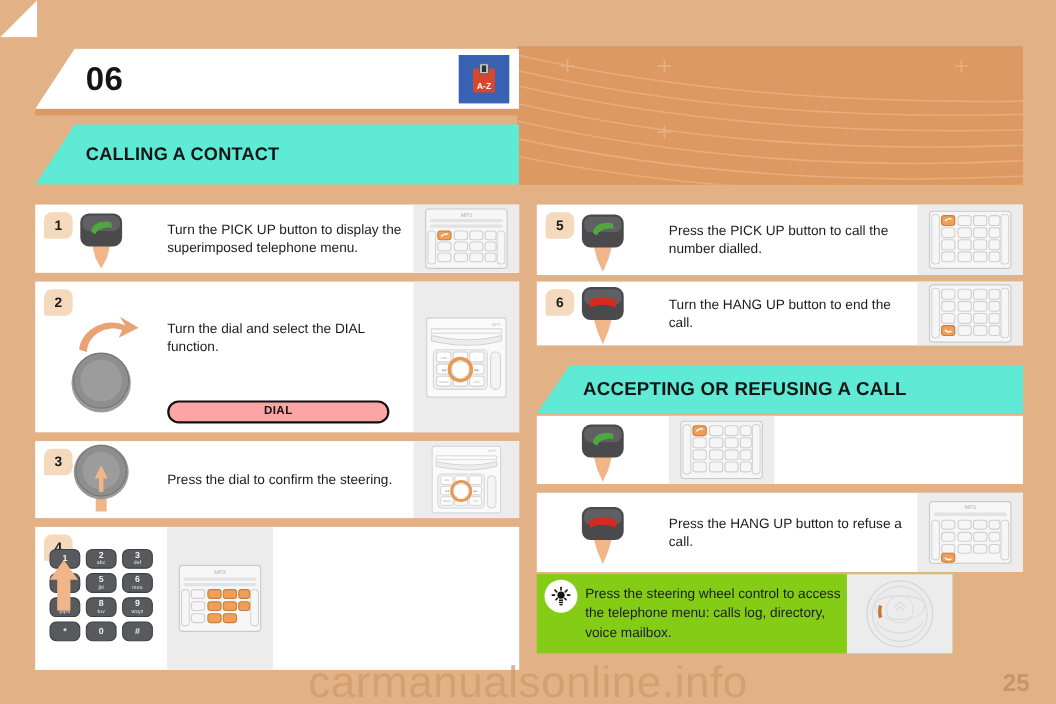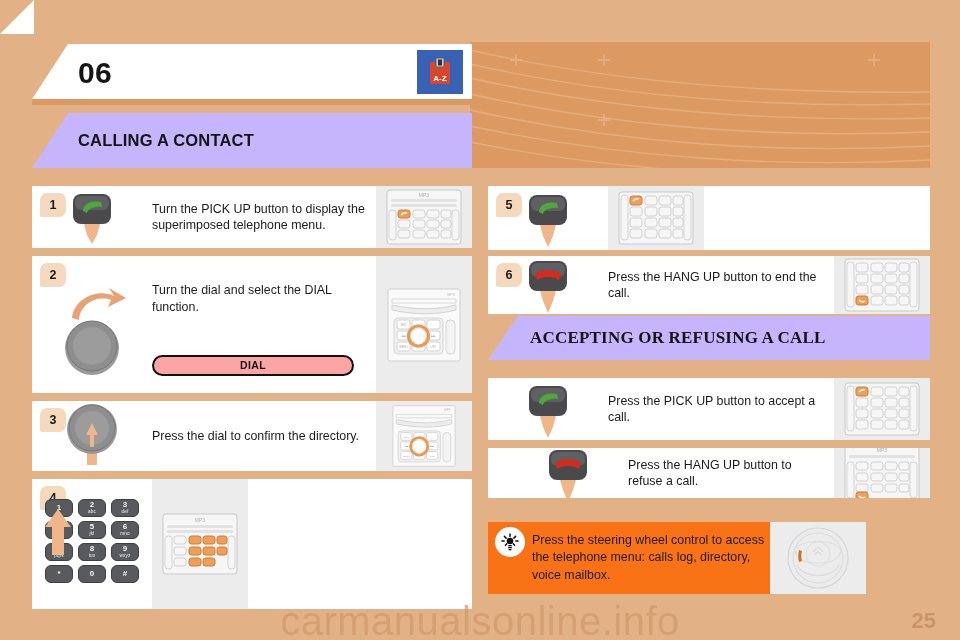--- a/index.html
+++ b/index.html
@@ -48,31 +48,31 @@
     display: flex; align-items: center; justify-content: center;
   }
 
   .title-rule {
     position: absolute; left: 32px; top: 99px; width: 440px; height: 6px;
     background: #dc9a62;
   }
 
   
   .sect {
-    position: absolute; background: #c4b5fd;
+    position: absolute; background: #5eead4;
     clip-path: polygon(36px 0, 100% 0, 100% 100%, 0 100%);
     display: flex; align-items: center;
   }
   .sect-label {
     font-size: 16.5px; font-weight: bold; color: #151515;
     margin-left: 46px; letter-spacing: .2px;
   }
   #sect-calling { left: 32px; top: 113px; width: 440px; height: 55px; }
-  #sect-accept  { left: 488px; top: 316px; width: 442px; height: 44px;
-                  clip-path: polygon(30px 0, 100% 0, 100% 100%, 0 100%); font-family: Liberation Serif, serif; }
+  #sect-accept  { left: 488px; top: 332px; width: 442px; height: 44px;
+                  clip-path: polygon(30px 0, 100% 0, 100% 100%, 0 100%); }
   #sect-accept .sect-label { margin-left: 42px; font-size: 17px; }
 
   
   .card {
     position: absolute;
     background: #ffffff;
     display: flex;
     overflow: hidden;
   }
   .card .badge {
@@ -102,29 +102,29 @@
 
   
   #card1 { left: 32px; top: 186px; width: 440px; height: 62px; }
   #card2 { left: 32px; top: 256px; width: 440px; height: 137px; }
   #card3 { left: 32px; top: 401px; width: 440px; height: 70px; }
   #card4 { left: 32px; top: 479px; width: 440px; height: 130px; }
   
   #card5 { left: 488px; top: 186px; width: 442px; height: 64px; }
   #card6 { left: 488px; top: 256px; width: 442px; height: 58px; }
   #card7 { left: 488px; top: 378px; width: 442px; height: 62px; }
-  #card8 { left: 488px; top: 448px; width: 442px; height: 50px; padding-left: 20px; }
+  #card8 { left: 488px; top: 448px; width: 442px; height: 72px; }
 
   #card2 .caption, #card4 .caption { align-items: flex-start; padding-top: 26px; }
   #card2 .visual, #card4 .visual { align-items: flex-start; padding-top: 24px; }
 
   
   #tip {
     position: absolute; left: 488px; top: 522px; width: 378px; height: 72px;
-    background: #f97316;
+    background: #84cc16;
     display: flex;
   }
   #tip .bulb-wrap {
     width: 44px; flex: 0 0 44px;
     display: flex; align-items: flex-start; justify-content: center; padding-top: 5px;
   }
   #tip .bulb {
     width: 30px; height: 30px; border-radius: 50%;
     background: #ffffff;
     display: flex; align-items: center; justify-content: center;
@@ -237,21 +237,21 @@
 <div class="card" id="card2">
   <span class="badge">2</span>
   <div class="visual">
     <svg width="92" height="100" viewBox="0 0 92 100">
       <path d="M26 38 C28 18, 52 8, 68 16 L63 8 L80 18 L62 27 L65 20 C52 15, 34 23, 33 40 Z" fill="#e8a273"></path>
       <circle cx="46" cy="68" r="27" fill="#9a9a9a"></circle>
       <circle cx="46" cy="66" r="25" fill="#8e8e8e" stroke="#757575"></circle>
       <circle cx="46" cy="66" r="19" fill="#9c9c9c"></circle>
     </svg>
   </div>
-  <div class="caption" style="flex-direction:column;align-items:stretch;">
+  <div class="caption" style="flex-direction:column;align-items:stretch;justify-content:center;">
     <div>Turn the dial and select the DIAL function.</div>
     <div style="margin-top:40px;margin-right:14px;height:21px;border:2px solid #111;border-radius:11px;
                 display:flex;align-items:center;justify-content:center;background:#fca5a5;">
       <span style="font-size:10.5px;font-weight:bold;color:#111;letter-spacing:.4px;">DIAL</span>
     </div>
   </div>
   <div class="thumb" style="align-items:center;">
     <svg width="78" height="92" viewBox="0 0 78 92">
       <rect x="3" y="10" width="72" height="72" rx="2" fill="#fafafa" stroke="#cfcfcf"></rect>
       <text x="66" y="17" font-size="3.6" fill="#bbb" text-anchor="middle" font-family="'Liberation Sans',sans-serif">MP3</text>
@@ -289,21 +289,21 @@
   <span class="badge">3</span>
   <div class="visual">
     <svg width="72" height="66" viewBox="0 0 72 66">
       <path d="M28 30 L24 42 L31 42 L31 62 L41 62 L41 42 L48 42 L36 26 Z" fill="#f0b588"></path>
       <circle cx="36" cy="26" r="25" fill="#9a9a9a"></circle>
       <circle cx="36" cy="25" r="23" fill="#8e8e8e" stroke="#757575"></circle>
       <circle cx="36" cy="25" r="17" fill="#9c9c9c"></circle>
       <path d="M30 32 L36 20 L42 32 L38 32 L38 44 L34 44 L34 32 Z" fill="#f0b588"></path>
     </svg>
   </div>
-  <div class="caption">Press the dial to confirm the directory.</div>
+  <div class="caption">Press the dial to confirm the steering.</div>
   <div class="thumb">
     <svg width="78" height="64" viewBox="0 0 78 74">
       <rect x="3" y="2" width="72" height="70" rx="2" fill="#fafafa" stroke="#cfcfcf"></rect>
       <text x="66" y="8" font-size="3.6" fill="#bbb" text-anchor="middle" font-family="'Liberation Sans',sans-serif">MP3</text>
       <path d="M7 12 h64 v4 h-64 z" fill="none" stroke="#d8d8d8"></path>
       <path d="M7 18 C30 23, 52 23, 71 18 l0 5 C52 28, 30 28, 7 23 z" fill="#ededed" stroke="#d2d2d2"></path>
       <rect x="9" y="31" width="49" height="36" rx="4" fill="#f1f1f1" stroke="#d6d6d6"></rect>
       <g fill="#ffffff" stroke="#d3d3d3">
         <rect x="12" y="33" width="13" height="9" rx="2"></rect>
           <rect x="27" y="33" width="13" height="9" rx="2"></rect>
@@ -414,20 +414,21 @@
 <div class="card" id="card5">
   <span class="badge">5</span>
   <div class="visual">
     <svg width="58" height="58" viewBox="0 0 58 58">
       <path d="M12 32 L20 32 L24 47 L29 58 L34 47 L38 32 L46 32 Z" fill="#f0b588"></path>
       <rect x="10" y="6" width="38" height="30" rx="8" fill="#4a4a4d"></rect>
       <rect x="12" y="8" width="34" height="14" rx="6" fill="#5f6063"></rect>
       <path d="M20 23 C20 15, 30 12, 38 14 L39 19 C33 18, 25 20, 24 25 Z" fill="#4fa83d"></path>
     </svg>
   </div>
+  <div class="caption">Press the PICK UP button to call the number dialled.</div>
   <div class="thumb">
     <svg width="80" height="54" viewBox="0 0 80 54">
       <rect x="3" y="1" width="74" height="52" rx="3" fill="#f6f6f6" stroke="#c9c9c9"></rect>
       <rect x="5" y="4" width="7" height="45" rx="3" fill="none" stroke="#d3d3d3"></rect>
       <rect x="68" y="4" width="7" height="45" rx="3" fill="none" stroke="#d3d3d3"></rect>
       <rect x="14" y="5" width="12" height="9" rx="2.5" fill="#ef9f58" stroke="#c97e3a"></rect>
       <path d="M17 10 q3-3 6-2" stroke="#ffffff" stroke-width="1.3" fill="none"></path>
       <g fill="none" stroke="#d0d0d0">
         <rect x="29" y="5" width="12" height="9" rx="2.5"></rect>
           <rect x="43" y="5" width="12" height="9" rx="2.5"></rect>
@@ -452,21 +453,21 @@
 <div class="card" id="card6">
   <span class="badge">6</span>
   <div class="visual">
     <svg width="58" height="56" viewBox="0 0 58 56">
       <path d="M12 30 L20 30 L24 44 L29 56 L34 44 L38 30 L46 30 Z" fill="#f0b588"></path>
       <rect x="10" y="4" width="38" height="30" rx="8" fill="#4a4a4d"></rect>
       <rect x="12" y="6" width="34" height="14" rx="6" fill="#5f6063"></rect>
       <path d="M16 17 C22 12, 36 12, 42 17 L40 23 C35 19, 23 19, 18 23 Z" fill="#d52b1e"></path>
     </svg>
   </div>
-  <div class="caption">Press the HANG UP button to end the call.</div>
+  <div class="caption">Turn the HANG UP button to end the call.</div>
   <div class="thumb">
     <svg width="80" height="54" viewBox="0 0 80 54">
       <rect x="3" y="1" width="74" height="52" rx="3" fill="#f6f6f6" stroke="#c9c9c9"></rect>
       <rect x="5" y="4" width="7" height="45" rx="3" fill="none" stroke="#d3d3d3"></rect>
       <rect x="68" y="4" width="7" height="45" rx="3" fill="none" stroke="#d3d3d3"></rect>
       <g fill="none" stroke="#d0d0d0">
         <rect x="14" y="5" width="12" height="9" rx="2.5"></rect>
           <rect x="29" y="5" width="12" height="9" rx="2.5"></rect>
           <rect x="43" y="5" width="12" height="9" rx="2.5"></rect>
           <rect x="57" y="5" width="10" height="9" rx="2.5"></rect>
@@ -490,21 +491,20 @@
 
 <div class="card" id="card7">
   <div class="visual">
     <svg width="58" height="58" viewBox="0 0 58 58">
       <path d="M12 32 L20 32 L24 47 L29 58 L34 47 L38 32 L46 32 Z" fill="#f0b588"></path>
       <rect x="10" y="6" width="38" height="30" rx="8" fill="#4a4a4d"></rect>
       <rect x="12" y="8" width="34" height="14" rx="6" fill="#5f6063"></rect>
       <path d="M20 23 C20 15, 30 12, 38 14 L39 19 C33 18, 25 20, 24 25 Z" fill="#4fa83d"></path>
     </svg>
   </div>
-  <div class="caption">Press the PICK UP button to accept a call.</div>
   <div class="thumb">
     <svg width="80" height="54" viewBox="0 0 80 54">
       <rect x="3" y="1" width="74" height="52" rx="3" fill="#f6f6f6" stroke="#c9c9c9"></rect>
       <rect x="5" y="4" width="7" height="45" rx="3" fill="none" stroke="#d3d3d3"></rect>
       <rect x="68" y="4" width="7" height="45" rx="3" fill="none" stroke="#d3d3d3"></rect>
       <rect x="14" y="5" width="12" height="9" rx="2.5" fill="#ef9f58" stroke="#c97e3a"></rect>
       <path d="M17 10 q3-3 6-2" stroke="#ffffff" stroke-width="1.3" fill="none"></path>
       <g fill="none" stroke="#d0d0d0">
         <rect x="29" y="5" width="12" height="9" rx="2.5"></rect>
           <rect x="43" y="5" width="12" height="9" rx="2.5"></rect>

